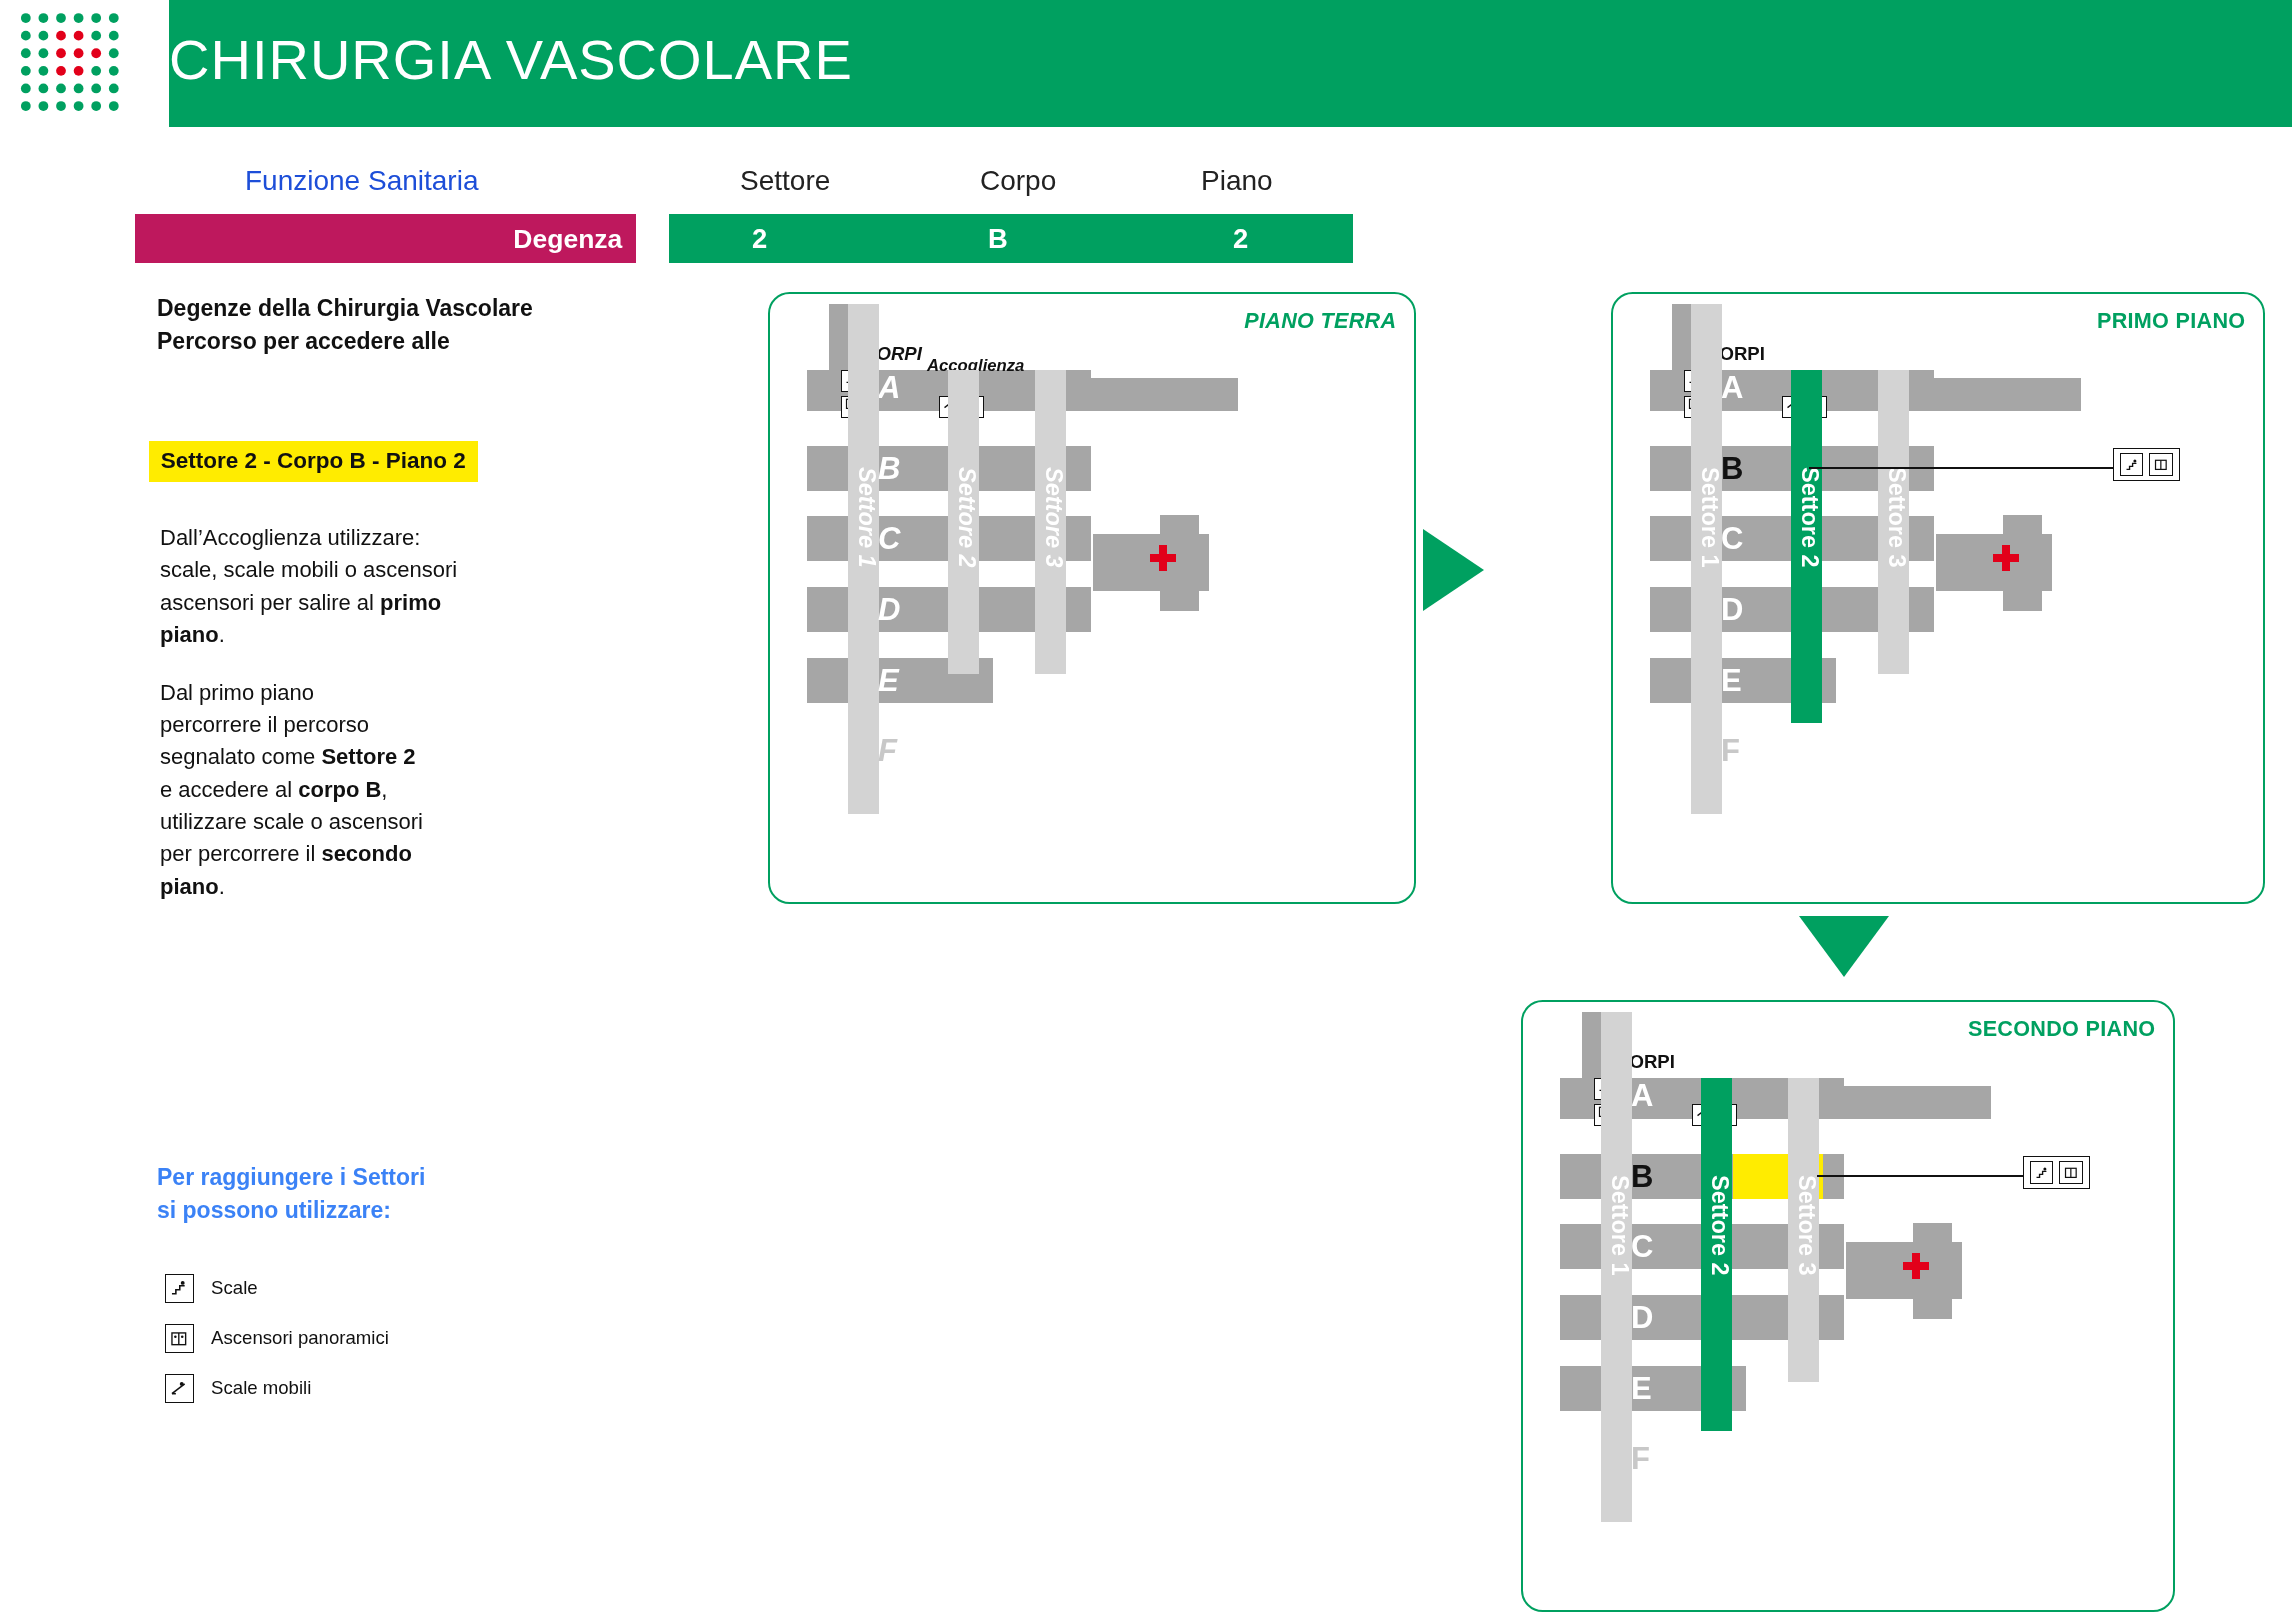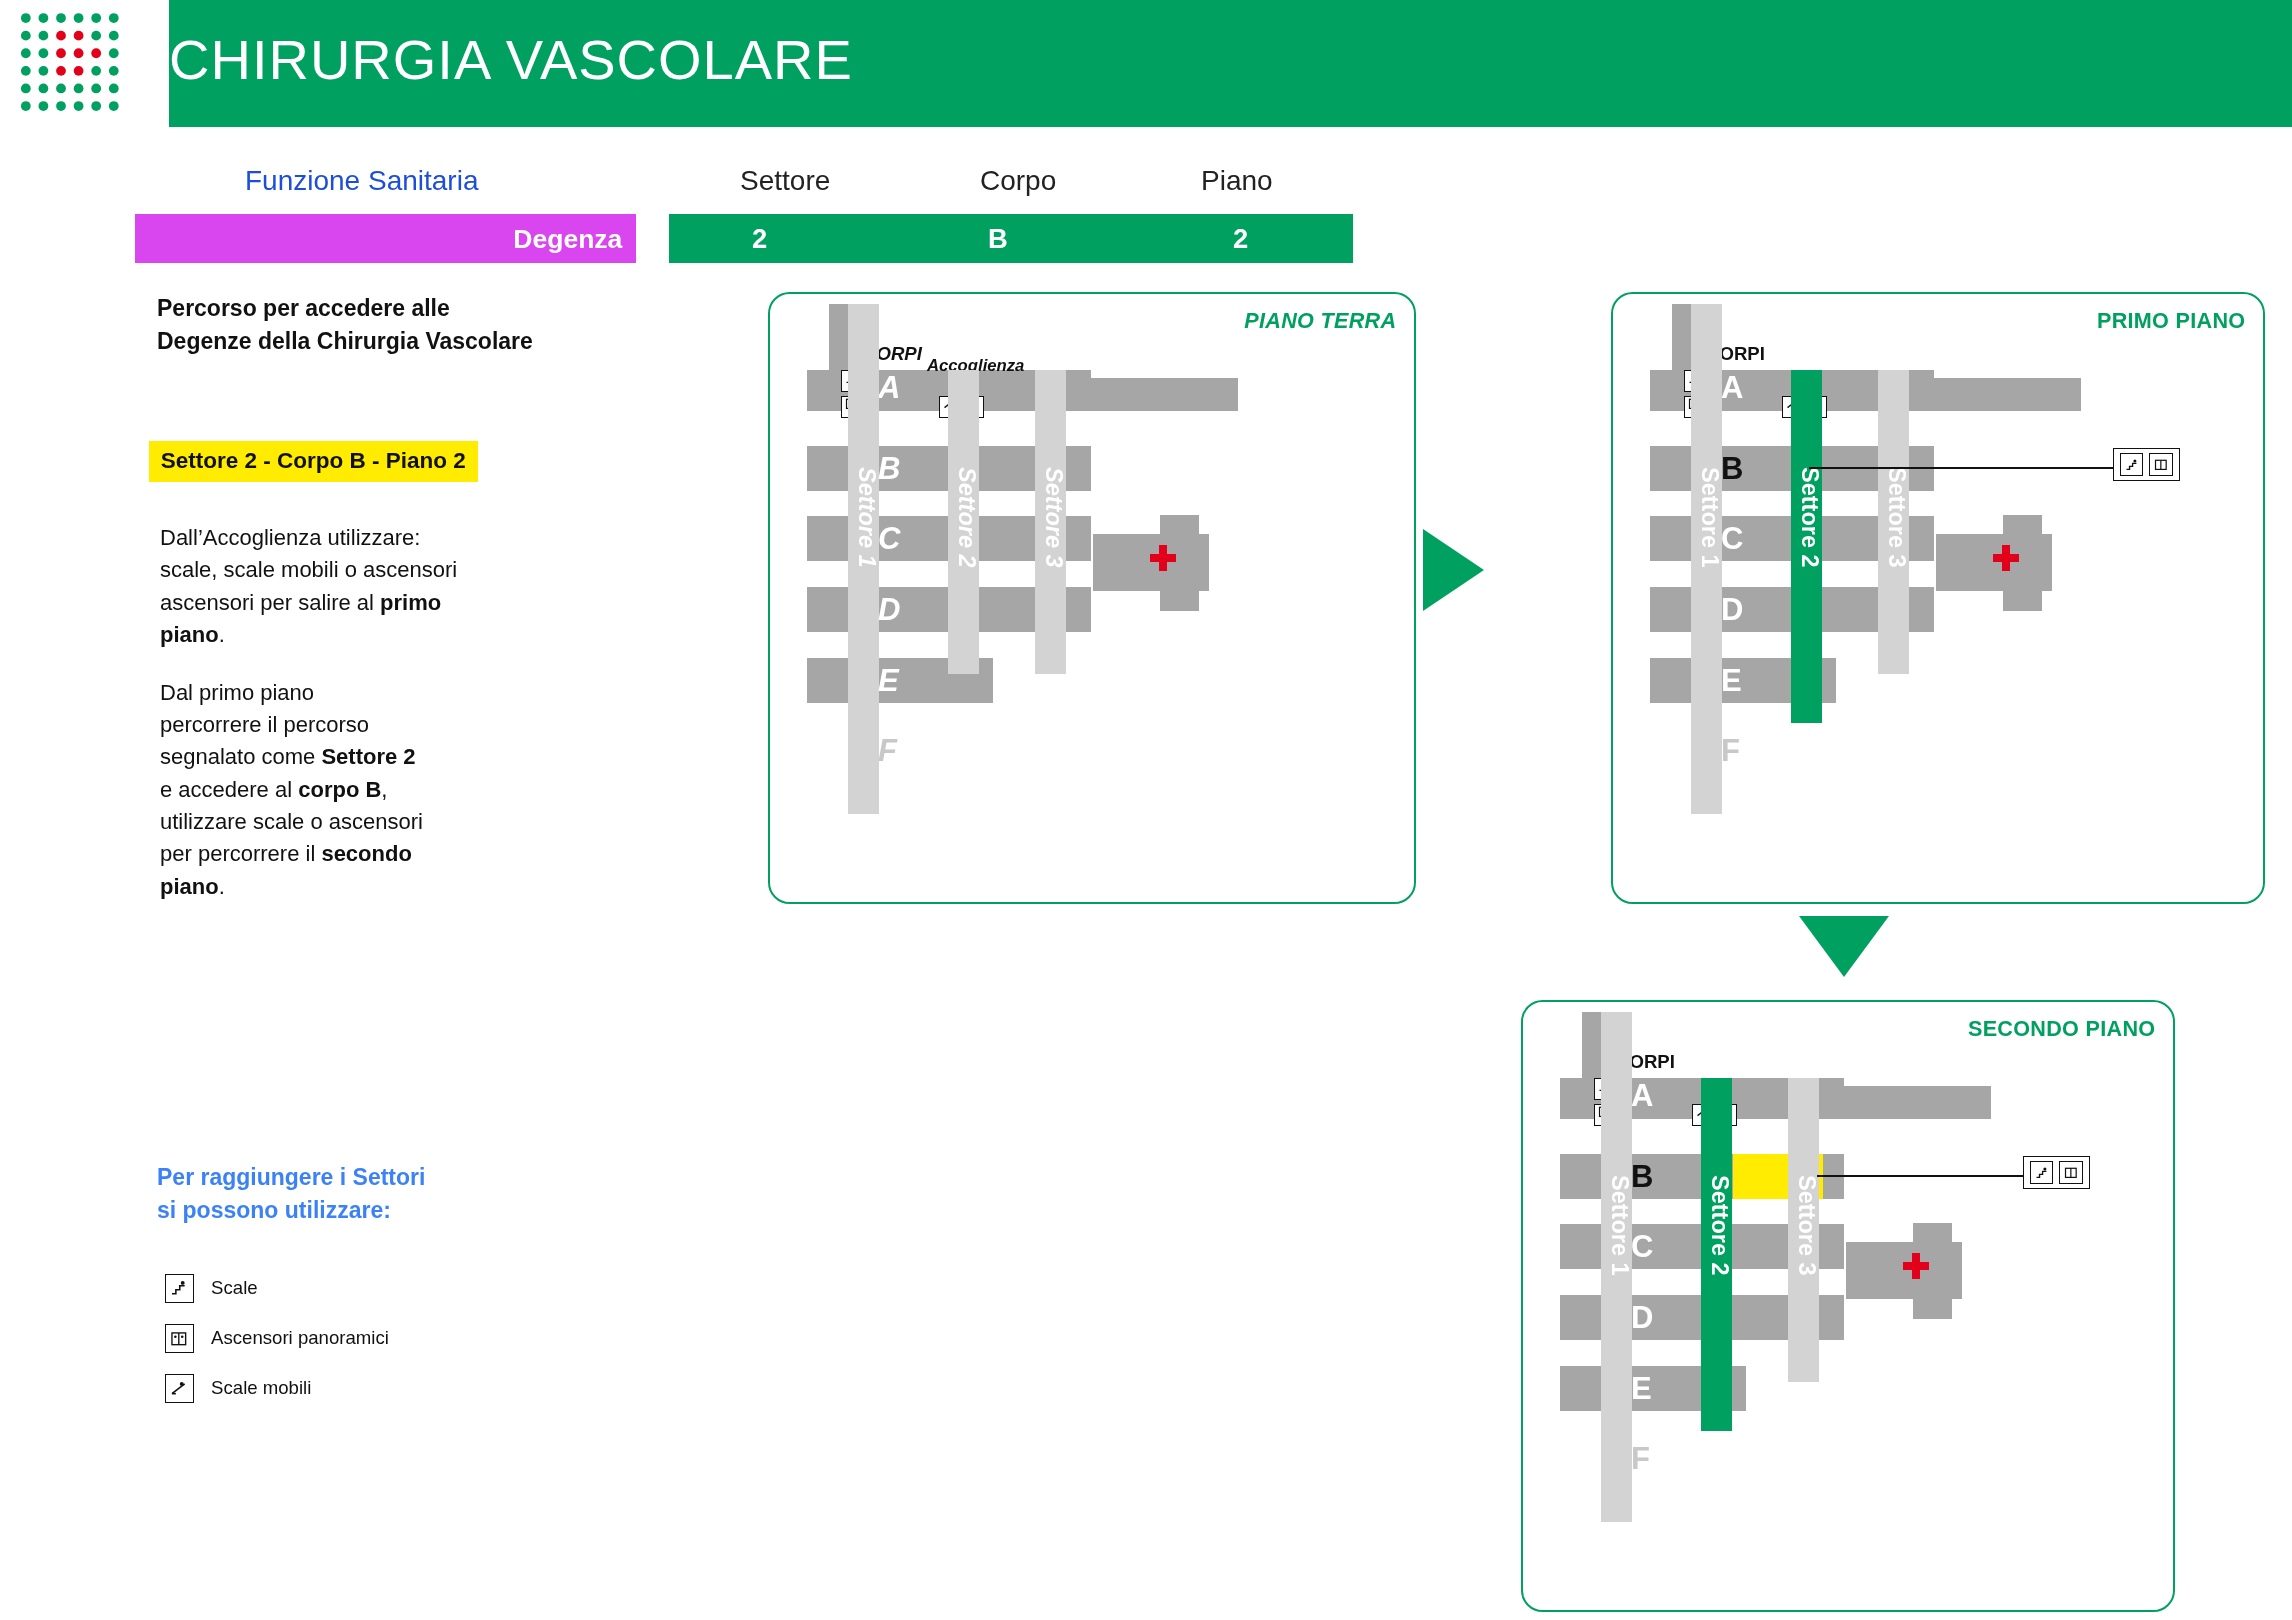--- a/index.html
+++ b/index.html
@@ -29,21 +29,21 @@
   .lbl-settore{
     position:absolute;left:740px;top:165px;font-size:28px;color:#222;
   }
   .lbl-corpo{
     position:absolute;left:980px;top:165px;font-size:28px;color:#222;
   }
   .lbl-piano{
     position:absolute;left:1201px;top:165px;font-size:28px;color:#222;
   }
   .green-band-left{
-    position:absolute;left:135px;top:214px;width:501px;height:49px;background:#d946ef;
+    position:absolute;left:135px;top:214px;width:501px;height:49px;background:#be185d;
   }
   .green-band-left span{
     position:absolute;right:13.7px;top:9.8px;color:#fff;font-size:26.5px;font-weight:bold;
   }
   .green-band-right{
     position:absolute;left:669px;top:214px;width:684px;height:49px;background:#00a060;
   }
   .green-band-right .v1{position:absolute;left:83px;top:8.8px;color:#fff;font-size:27.4px;font-weight:bold;}
   .green-band-right .v2{position:absolute;left:319px;top:8.8px;color:#fff;font-size:27.4px;font-weight:bold;}
   .green-band-right .v3{position:absolute;left:564px;top:8.8px;color:#fff;font-size:27.4px;font-weight:bold;}
@@ -193,22 +193,22 @@
 <div class="green-band-left">
   <span>Degenza</span>
 </div>
 <div class="green-band-right">
   <span class="v1">2</span>
   <span class="v2">B</span>
   <span class="v3">2</span>
 </div>
 
 <div class="para-title">
+  <div>Degenze della Chirurgia Vascolare</div>
   <div>Percorso per accedere alle</div>
-  <div>Degenze della Chirurgia Vascolare</div>
 </div>
 
 <div class="highlight">Settore 2 - Corpo B - Piano 2</div>
 
 <div class="body-text">
   <p>
     <span>Dall’Accoglienza utilizzare:</span><br>
     <span>scale, scale mobili o ascensori</span><br>
     <span>ascensori per salire al </span><b>primo</b><br>
     <b>piano</b><span>.</span>

